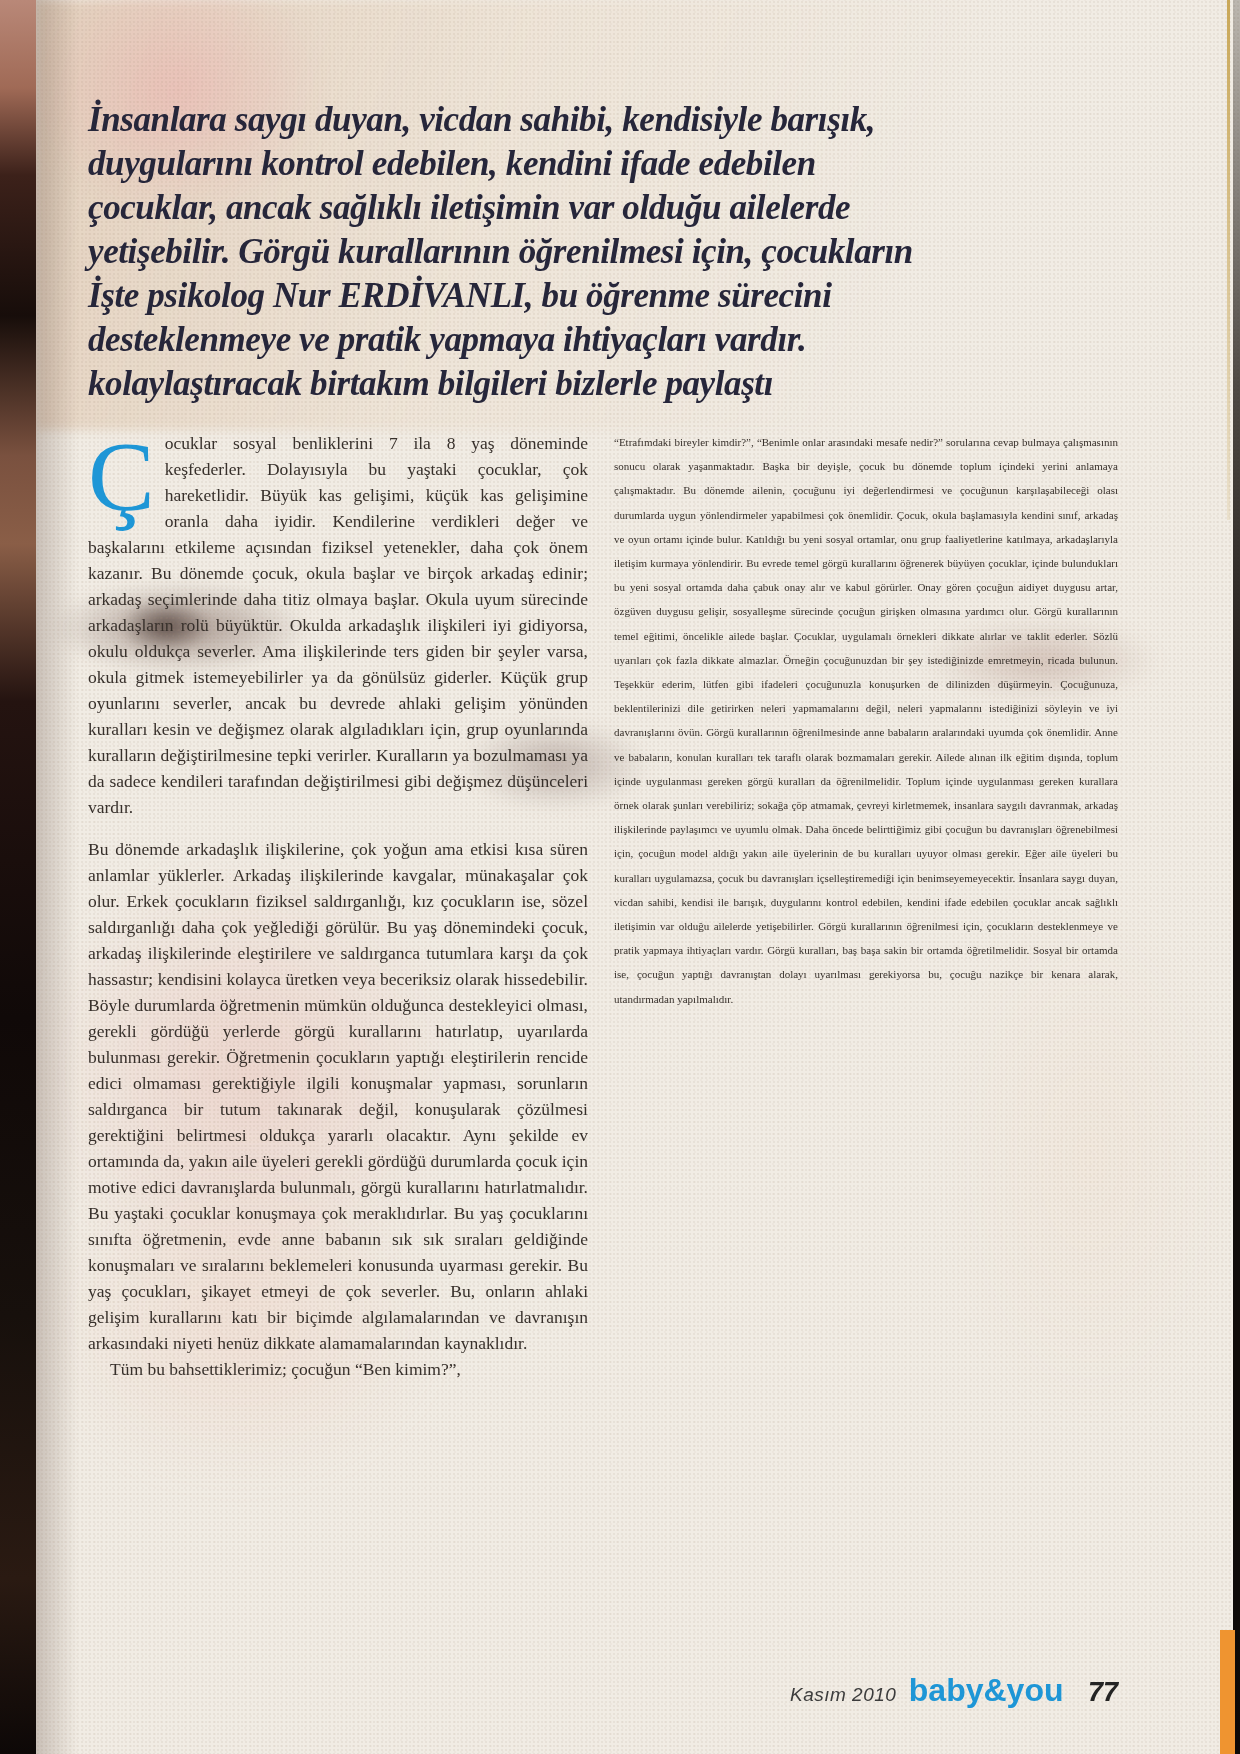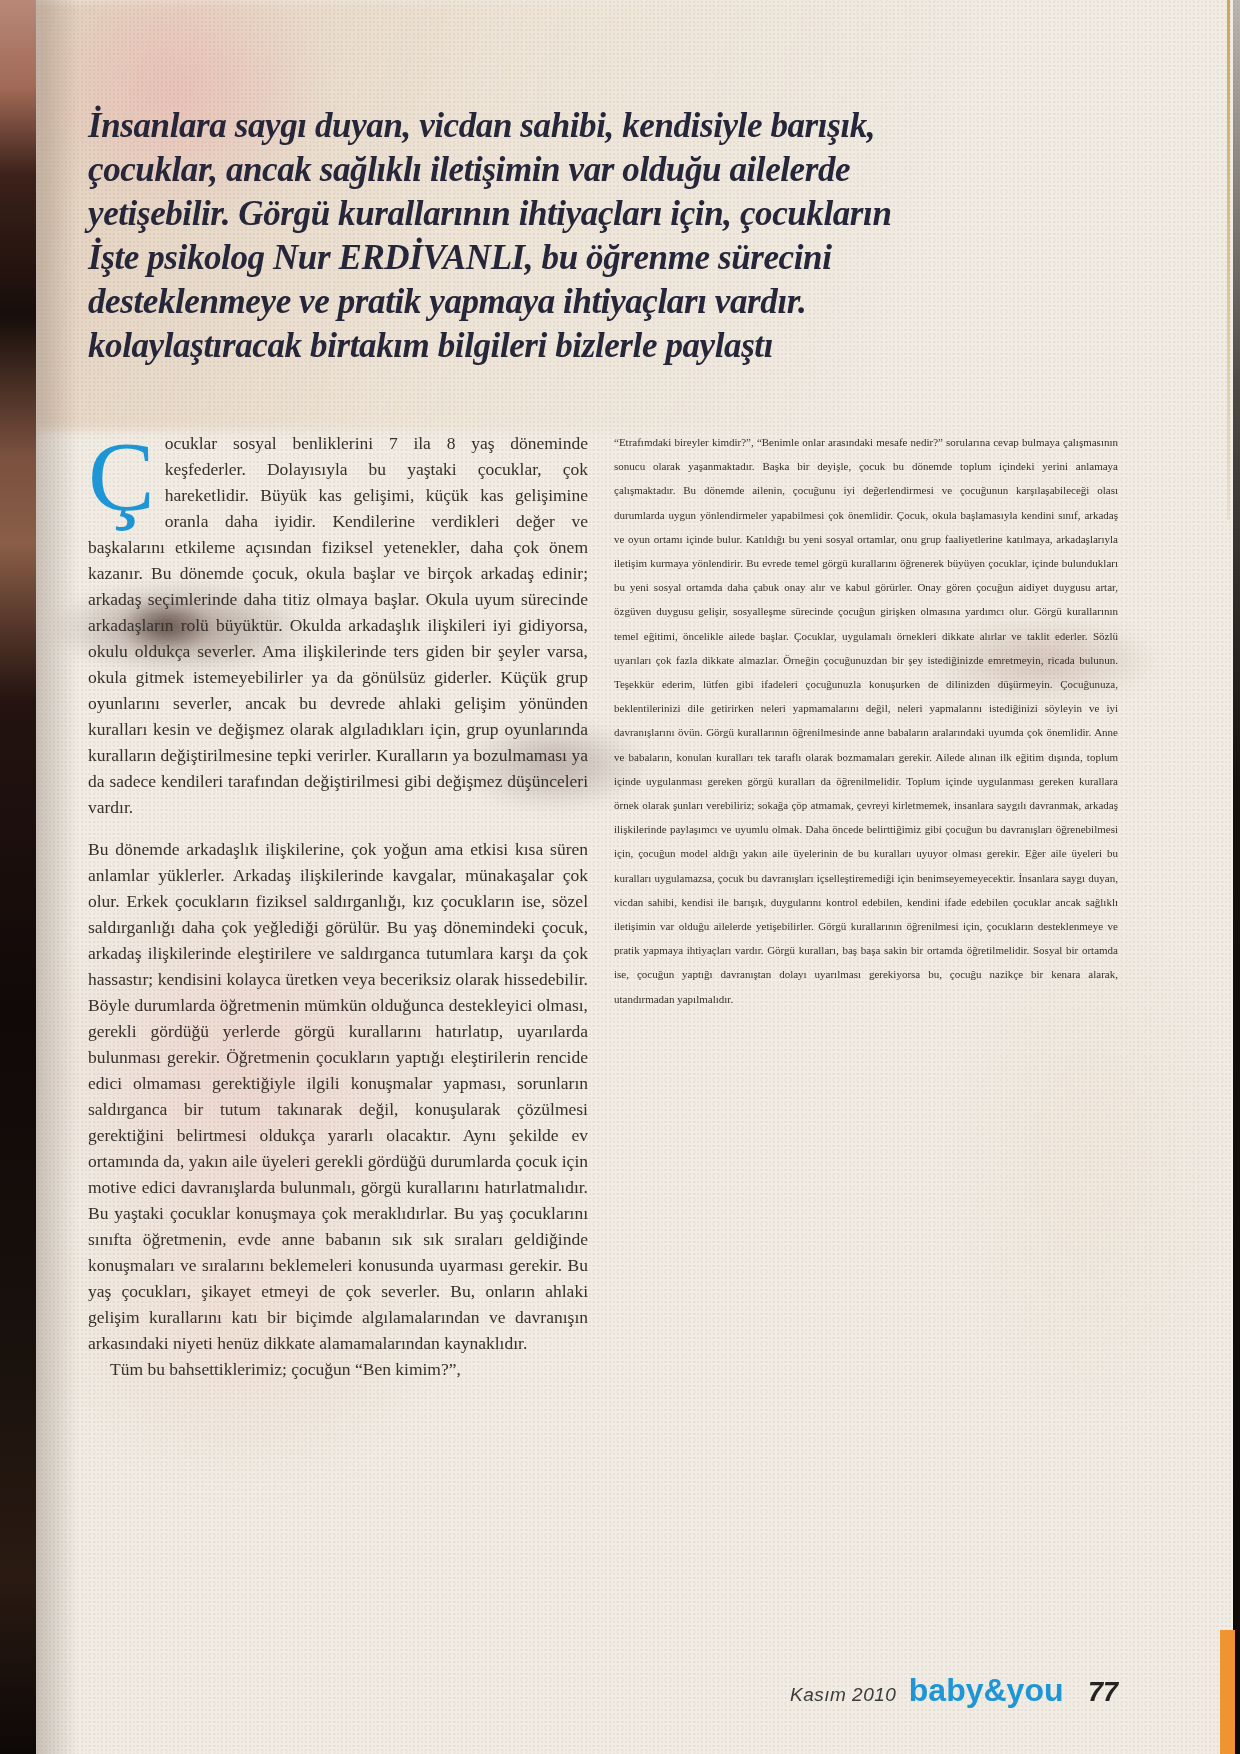--- a/index.html
+++ b/index.html
@@ -60,21 +60,21 @@
   .edge-right-dark{
     position:absolute;left:1233px;top:0;width:7px;height:1754px;z-index:4;
     background:linear-gradient(180deg, rgba(30,25,20,0.25) 0%, rgba(25,20,16,0.75) 22%, #15100d 45%, #0e0a08 100%);
   }
   .tab-orange{
     position:absolute;left:1220px;top:1630px;width:15px;height:124px;z-index:5;
   }
 
   
   .headline{
-    position:absolute;left:88px;top:104px;width:1060px;z-index:5;
+    position:absolute;left:88px;top:98px;width:1060px;z-index:5;
     font-style:italic;font-weight:bold;
     font-size:35px;line-height:44px;letter-spacing:-0.4px;
     white-space:nowrap;
   }
   
   .columns{
     position:absolute;left:88px;top:430px;width:1030px;height:1245px;
     display:flex;gap:26px;overflow:hidden;z-index:5;
   }
   .col{text-align:justify;}
@@ -116,22 +116,23 @@
 <div class="blob blob-eye-gutter"></div>
 <div class="blob blob-eye-right"></div>
 <div class="blob blob-blush"></div>
 <div class="blob blob-skin-bottom"></div>
 <div class="blob blob-warm-right"></div>
 
 <div class="paper-texture"></div>
 
 <div class="headline" style="color: rgb(38, 38, 58);">
   <div>İnsanlara saygı duyan, vicdan sahibi, kendisiyle barışık,</div>
+  <div>duygularını kontrol edebilen, kendini ifade edebilen</div>
   <div>çocuklar, ancak sağlıklı iletişimin var olduğu ailelerde</div>
-  <div>yetişebilir. Görgü kurallarının ihtiyaçları için, çocukların</div>
+  <div>yetişebilir. Görgü kurallarının öğrenilmesi için, çocukların</div>
   <div>İşte psikolog Nur ERDİVANLI, bu öğrenme sürecini</div>
   <div>desteklenmeye ve pratik yapmaya ihtiyaçları vardır.</div>
   <div>kolaylaştıracak birtakım bilgileri bizlerle paylaştı</div>
 </div>
 
 <div class="columns">
   <div class="col col-left" style="color: rgb(55, 48, 43);">
     <p><span class="dropcap" style="color: rgb(30, 150, 214);">Ç</span><span>ocuklar sosyal benliklerini 7 ila 8 yaş döneminde keşfederler. Dolayısıyla bu yaştaki çocuklar, çok hareketlidir. Büyük kas gelişimi, küçük kas gelişimine oranla daha iyidir. Kendilerine verdikleri değer ve başkalarını etkileme açısından fiziksel yetenekler, daha çok önem kazanır. Bu dönemde çocuk, okula başlar ve birçok arkadaş edinir; arkadaş seçimlerinde daha titiz olmaya başlar. Okula uyum sürecinde arkadaşların rolü büyüktür. Okulda arkadaşlık ilişkileri iyi gidiyorsa, okulu oldukça severler. Ama ilişkilerinde ters giden bir şeyler varsa, okula gitmek istemeyebilirler ya da gönülsüz giderler. Küçük grup oyunlarını severler, ancak bu devrede ahlaki gelişim yönünden kuralları kesin ve değişmez olarak algıladıkları için, grup oyunlarında kuralların değiştirilmesine tepki verirler. Kuralların ya bozulmaması ya da sadece kendileri tarafından değiştirilmesi gibi değişmez düşünceleri vardır.</span></p>
     <p class="spaced">Bu dönemde arkadaşlık ilişkilerine, çok yoğun ama etkisi kısa süren anlamlar yüklerler. Arkadaş ilişkilerinde kavgalar, münakaşalar çok olur. Erkek çocukların fiziksel saldırganlığı, kız çocukların ise, sözel saldırganlığı daha çok yeğlediği görülür. Bu yaş dönemindeki çocuk, arkadaş ilişkilerinde eleştirilere ve saldırganca tutumlara karşı da çok hassastır; kendisini kolayca üretken veya beceriksiz olarak hissedebilir. Böyle durumlarda öğretmenin mümkün olduğunca destekleyici olması, gerekli gördüğü yerlerde görgü kurallarını hatırlatıp, uyarılarda bulunması gerekir. Öğretmenin çocukların yaptığı eleştirilerin rencide edici olmaması gerektiğiyle ilgili konuşmalar yapması, sorunların saldırganca bir tutum takınarak değil, konuşularak çözülmesi gerektiğini belirtmesi oldukça yararlı olacaktır. Aynı şekilde ev ortamında da, yakın aile üyeleri gerekli gördüğü durumlarda çocuk için motive edici davranışlarda bulunmalı, görgü kurallarını hatırlatmalıdır. Bu yaştaki çocuklar konuşmaya çok meraklıdırlar. Bu yaş çocuklarını sınıfta öğretmenin, evde anne babanın sık sık sıraları geldiğinde konuşmaları ve sıralarını beklemeleri konusunda uyarması gerekir. Bu yaş çocukları, şikayet etmeyi de çok severler. Bu, onların ahlaki gelişim kurallarını katı bir biçimde algılamalarından ve davranışın arkasındaki niyeti henüz dikkate alamamalarından kaynaklıdır.</p>
     <p class="indented">Tüm bu bahsettiklerimiz; çocuğun “Ben kimim?”,</p>

